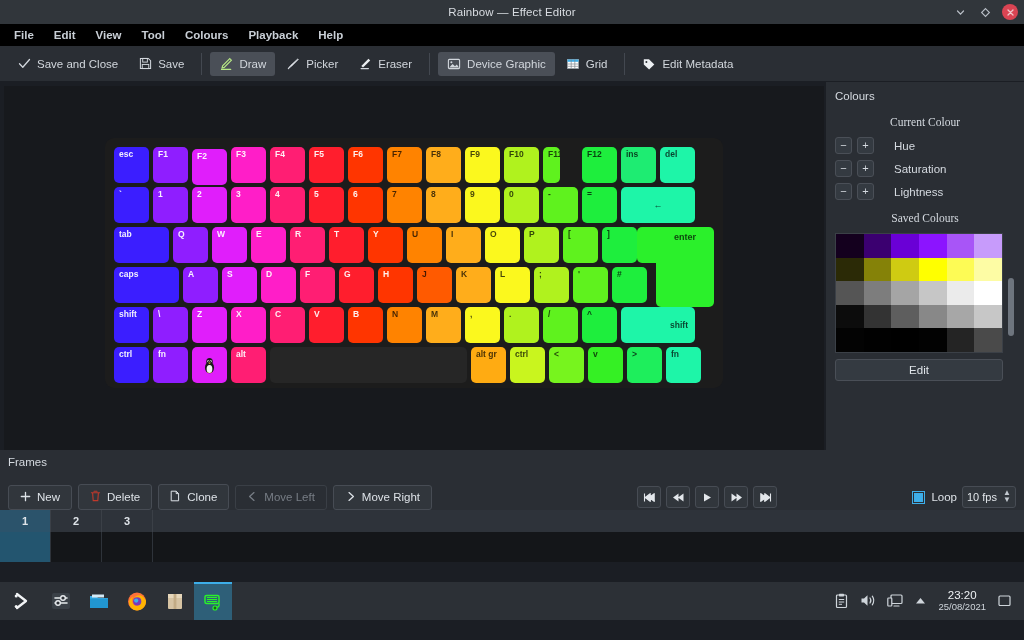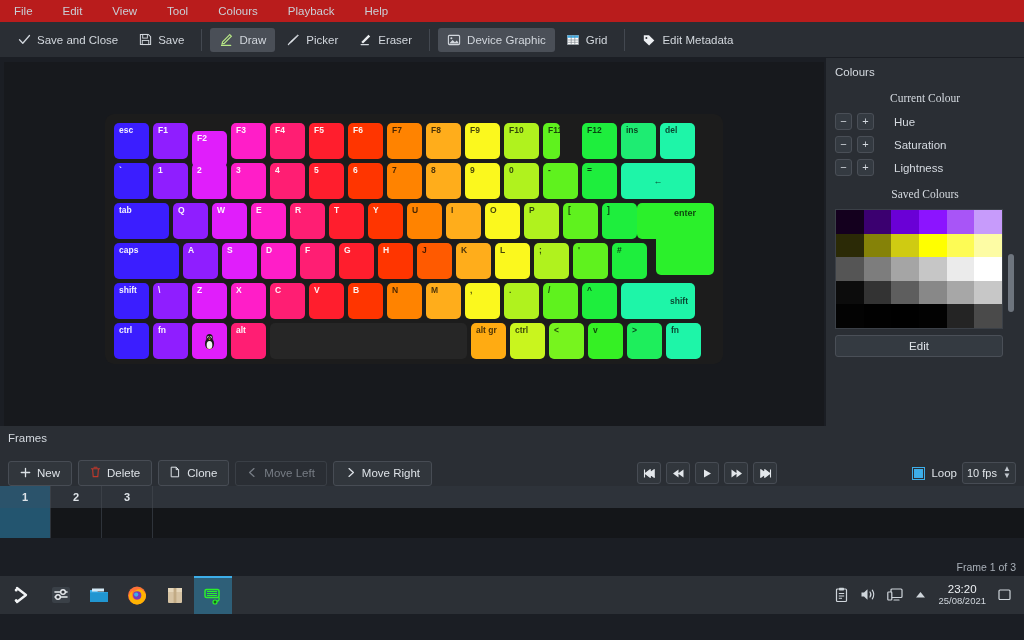--- a/index.html
+++ b/index.html
@@ -18,21 +18,21 @@
     display: flex; align-items: center; justify-content: center;
   }
   .titlebar .title { font-size: 11.5px; color: #d8dce1; letter-spacing: .1px; }
   .win-btns { position: absolute; right: 6px; top: 0; height: 24px; display: flex; align-items: center; gap: 9px; }
   .win-btn { width: 16px; height: 16px; display: flex; align-items: center; justify-content: center;
              color: #b9bfc7; font-size: 11px; line-height: 1; }
   .win-close { width: 16px; height: 16px; border-radius: 50%; background: #da4453;
                color: #f4cfd2; font-size: 10px; display: flex; align-items: center; justify-content: center; }
 
   
-  .menubar { height: 22px; background: #b91c1c; display: flex; align-items: center; padding: 0 6px; gap: 14px; }
+  .menubar { height: 22px; background: #000000; display: flex; align-items: center; padding: 0 6px; gap: 4px; font-weight: bold; }
   .menu-item { font-size: 11.5px; color: #c9cfd6; padding: 3px 8px; border-radius: 2px; }
 
   
   .toolbar { height: 36px; background: #2a2e34; display: flex; align-items: center;
              padding: 0 8px; gap: 2px; border-bottom: 1px solid #1b1e24; }
   .tb-btn { display: flex; align-items: center; gap: 6px; padding: 5px 9px; border-radius: 3px;
             font-size: 11.5px; color: #d2d7dd; white-space: nowrap; }
   .tb-btn.active { background: #4a4f57; }
   .tb-sep { width: 1px; height: 22px; background: #434850; margin: 0 6px; }
   .tb-ico { width: 14px; height: 14px; display: inline-flex; align-items: center; justify-content: center; }
@@ -125,20 +125,40 @@
   .tray-ico { color: #cfd5db; display: flex; align-items: center; }
   .clock { text-align: center; line-height: 1.15; }
   .clock .t { font-size: 11.5px; color: #eef1f4; }
   .clock .d { font-size: 9.5px; color: #cfd5db; }
 </style>
 </head>
 <body>
 
 <div class="app">
 
+  <div class="titlebar">
+    <div class="title">Rainbow — Effect Editor</div>
+    <div class="win-btns">
+      <div class="win-btn">
+        <svg width="11" height="11" viewBox="0 0 11 11">
+            <path d="M2.5 4 L5.5 7.2 L8.5 4" stroke="#b9bfc7" stroke-width="1.2" fill="none" stroke-linecap="round"></path>
+          </svg>
+      </div>
+      <div class="win-btn">
+        <svg width="11" height="11" viewBox="0 0 11 11">
+            <path d="M5.5 1.6 L9.4 5.5 L5.5 9.4 L1.6 5.5 Z" stroke="#b9bfc7" stroke-width="1.1" fill="none"></path>
+          </svg>
+      </div>
+      <div class="win-close">
+        <svg width="9" height="9" viewBox="0 0 9 9">
+            <path d="M2 2 L7 7 M7 2 L2 7" stroke="#f1c7cb" stroke-width="1.3" stroke-linecap="round"></path>
+          </svg>
+      </div>
+    </div>
+  </div>
 
   <div class="menubar">
     <div class="menu-item">File</div>
     <div class="menu-item">Edit</div>
     <div class="menu-item">View</div>
     <div class="menu-item">Tool</div>
     <div class="menu-item">Colours</div>
     <div class="menu-item">Playback</div>
     <div class="menu-item">Help</div>
   </div>
@@ -227,21 +247,21 @@
 
     <div class="canvas-wrap">
       <div class="kb">
         <div class="kb-inner" id="kb-inner">
             <div class="key light-lbl" style="left: 0px; top: 0px; width: 35px; height: 36px; background: rgb(59, 30, 255);">
               <span>esc</span>
             </div>
             <div class="key light-lbl" style="left: 39px; top: 0px; width: 35px; height: 36px; background: rgb(143, 30, 255);">
               <span>F1</span>
             </div>
-            <div class="key light-lbl" style="left: 78px; top: 8px; width: 35px; height: 36px; background: rgb(224, 30, 251);">
+            <div class="key light-lbl" style="left: 78px; top: 2px; width: 35px; height: 36px; background: rgb(224, 30, 251);">
               <span>F2</span>
             </div>
             <div class="key light-lbl" style="left: 117px; top: 0px; width: 35px; height: 36px; background: rgb(255, 30, 200);">
               <span>F3</span>
             </div>
             <div class="key light-lbl" style="left: 156px; top: 0px; width: 35px; height: 36px; background: rgb(255, 30, 115);">
               <span>F4</span>
             </div>
             <div class="key light-lbl" style="left: 195px; top: 0px; width: 35px; height: 36px; background: rgb(255, 30, 45);">
               <span>F5</span>
@@ -472,21 +492,21 @@
             </div>
             <div class="key" style="left: 474px; top: 200px; width: 35px; height: 36px; background: rgb(53, 240, 36);">
               <span>v</span>
             </div>
             <div class="key" style="left: 513px; top: 200px; width: 35px; height: 36px; background: rgb(30, 238, 92);">
               <span>&gt;</span>
             </div>
             <div class="key" style="left: 552px; top: 200px; width: 35px; height: 36px; background: rgb(30, 245, 168);">
               <span>fn</span>
             </div>
-            <div class="key center" style="left: 542px; top: 80px; width: 58px; height: 72px; background: rgb(43, 240, 43); border-radius: 5px; align-items: flex-start; justify-content: center; padding-top: 6px;">
+            <div class="key center" style="left: 542px; top: 80px; width: 58px; height: 80px; background: rgb(43, 240, 43); border-radius: 5px; align-items: flex-start; justify-content: center; padding-top: 6px;">
               <span>enter</span>
             </div>
             <div class="key" style="left: 523px; top: 80px; width: 24px; height: 36px; background: rgb(43, 240, 43); border-radius: 5px 0px 0px 5px;"></div>
           </div>
       </div>
     </div>
 
     <div class="side">
       <div class="side-title">Colours</div>
       <div class="sub-title">Current Colour</div>
@@ -653,23 +673,20 @@
       </div>
     <div class="tl-body" id="tl-body">
         <div class="cell sel"></div>
         <div class="cell"></div>
         <div class="cell"></div>
         <div class="filler"></div>
       </div>
     <div class="tl-foot"></div>
   </div>
 
-  <div class="status">
-    <span>Frame 1 of 3</span>
-  </div>
 
   <div class="taskbar">
     <div class="tk-item">
       <svg width="22" height="22" viewBox="0 0 22 22">
           <path d="M5 4 L14 11 L5 18" stroke="#f2f4f6" stroke-width="2.3" fill="none" stroke-linecap="round" stroke-linejoin="round"></path>
           <circle cx="4.2" cy="6" r="1.5" fill="#f2f4f6"></circle>
           <circle cx="4.2" cy="16.5" r="1.5" fill="#f2f4f6"></circle>
         </svg>
     </div>
     <div class="tk-item">

